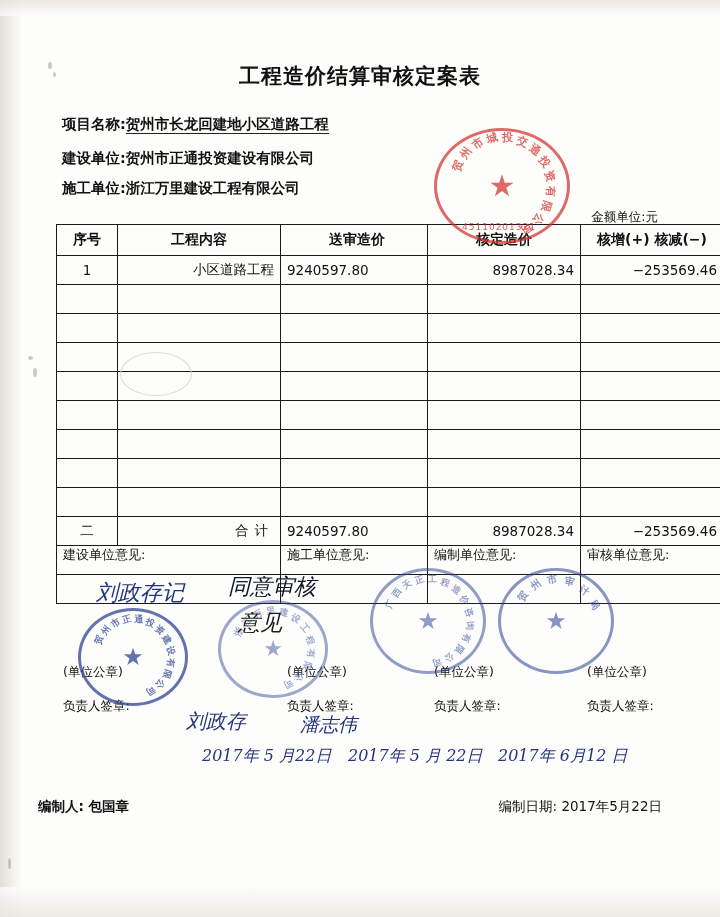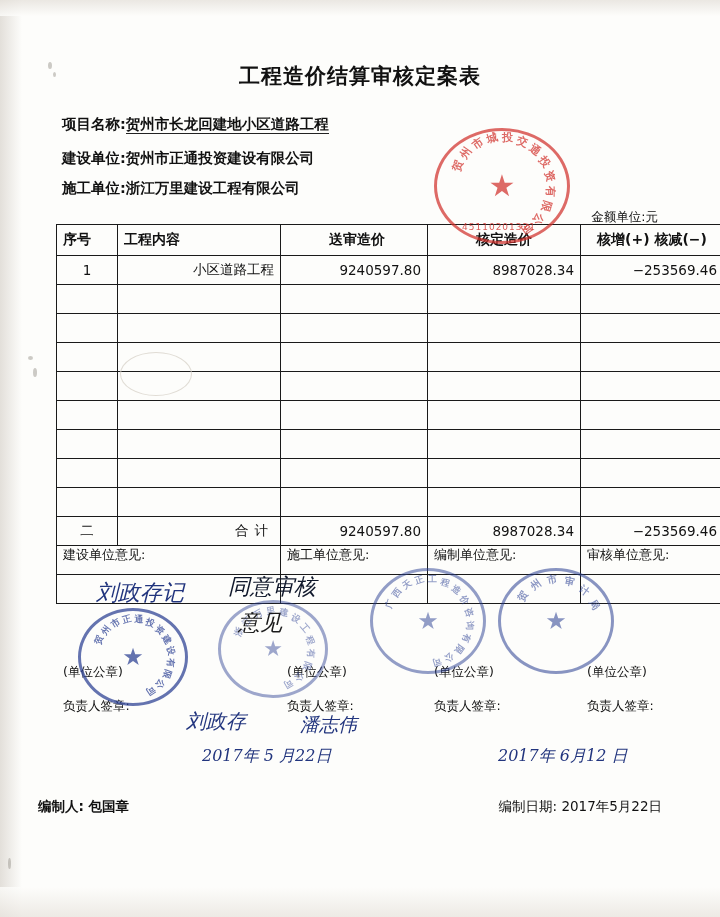--- a/index.html
+++ b/index.html
@@ -93,25 +93,25 @@
     border: 1px solid #1a1a1a;
     height: 28px;
     font-size: 13.5px;
     font-weight: normal;
     padding: 0 6px;
   }
   table.main thead th {
     height: 30px;
     font-size: 14px;
     font-weight: bold;
-    text-align: left;
+    text-align: center;
   }
   .c-no { width: 48px; text-align: center; }
   .c-content { width: 150px; text-align: right; }
-  .c-submit { width: 140px; text-align: right; padding-right: 22px; }
+  .c-submit { width: 140px; padding-right: 22px; }
   .c-approve { width: 140px; text-align: right; padding-right: 22px; }
   .c-diff { width: 130px; text-align: right; padding-right: 18px; }
 
   tr.empty td { height: 28px; }
   tr.total td { font-weight: normal; }
   tr.total .c-content { letter-spacing: 6px; }
 
   
   .op-row td {
     height: 178px;
@@ -478,15 +478,16 @@
   </div>
 
   <div class="hand blue" style="left:96px; top:578px; font-size:22px;">刘政存记</div>
   <div class="hand dark" style="left:228px; top:572px; font-size:22px; color:#0f172a;">同意审核</div>
   <div class="hand dark" style="left:238px; top:608px; font-size:22px; color:#1a1a1a;">意见</div>
 
   <div class="hand blue" style="left:186px; top:708px; font-size:20px;">刘政存</div>
   <div class="hand blue" style="left:300px; top:712px; font-size:19px;">潘志伟</div>
 
   <div class="hand blue" style="left:202px; top:746px; font-size:16px;">2017年 5 月22日</div>
+  <div class="hand blue" style="left:348px; top:746px; font-size:16px;">2017年 5 月 22日</div>
   <div class="hand blue" style="left:498px; top:746px; font-size:16px;">2017年 6月12 日</div>
 
 </div>
 
 </body></html>

